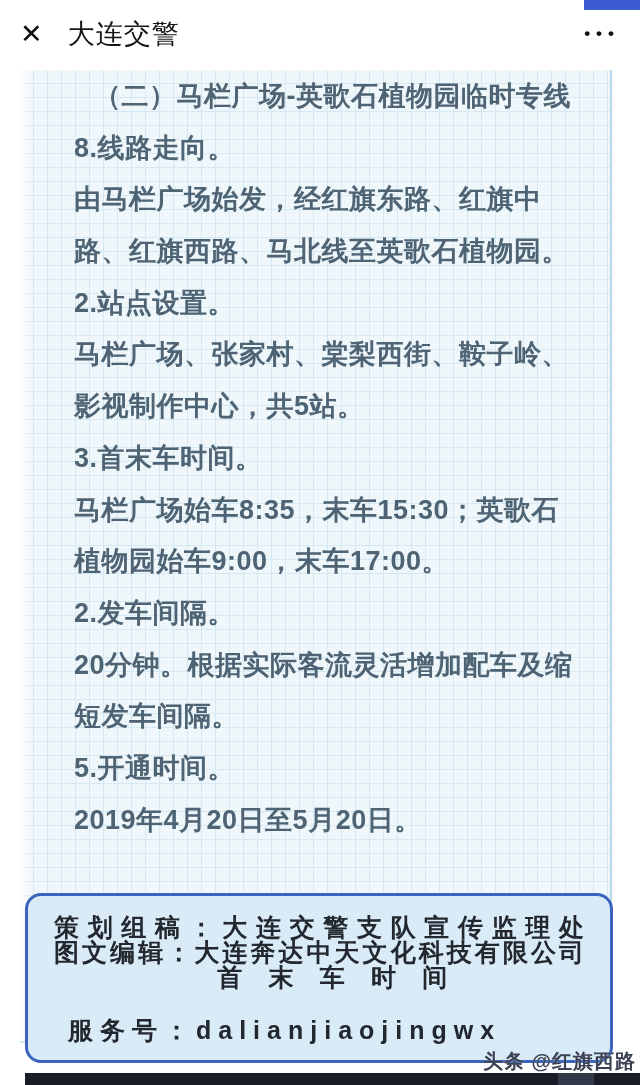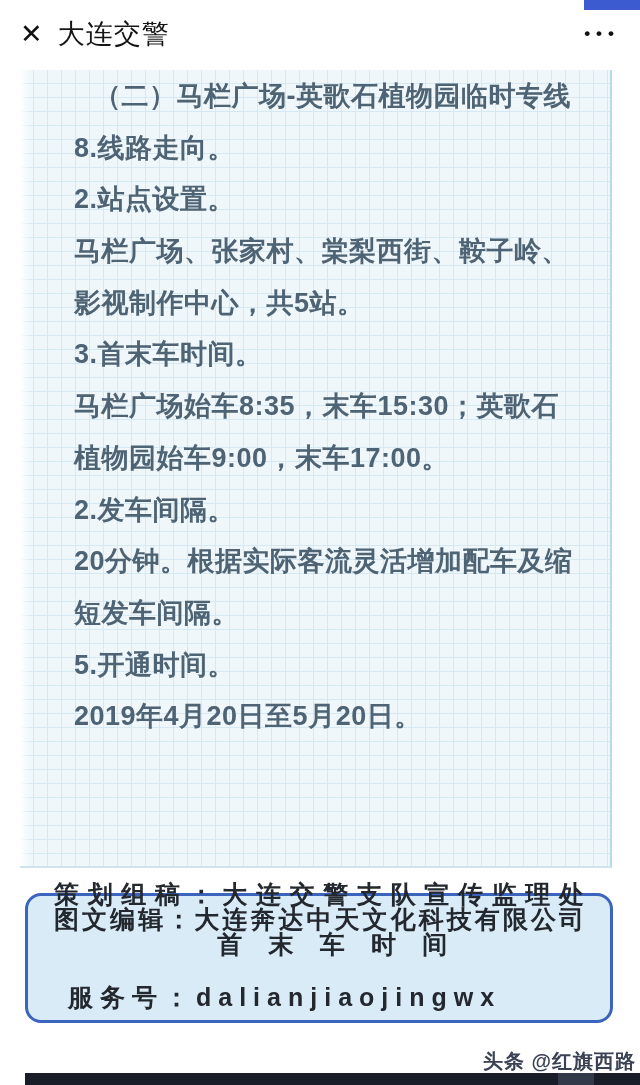--- a/index.html
+++ b/index.html
@@ -27,21 +27,21 @@
   }
   .close-x {
     margin-left: 20px;
     font-size: 27px;
     font-weight: 400;
     color: #111111;
     line-height: 1;
     cursor: pointer;
   }
   .topbar-title {
-    margin-left: 15px;
+    margin-left: 25px;
     font-size: 27px;
     font-weight: 500;
     color: #151515;
     letter-spacing: 1px;
   }
   .more-dots {
     position: absolute;
     right: 20px;
     top: 24px;
     font-size: 17px;
@@ -54,21 +54,21 @@
     position: absolute;
     right: 0; top: 0;
     width: 56px; height: 10px;
     background: #3d5bd1;
   }
 
   
   .paper {
     position: absolute;
     left: 20px; top: 70px;
-    width: 592px; height: 798px;
+    width: 592px; height: 973px;
     background:
       linear-gradient(to right, rgba(255,255,255,0.95) 0px, rgba(255,255,255,0) 12px),
       repeating-linear-gradient(to right, transparent 0px, transparent 13px, #d4e9f3 13px, #d4e9f3 14px),
       repeating-linear-gradient(to bottom, transparent 0px, transparent 13px, #d4e9f3 13px, #d4e9f3 14px),
       #eff7fb;
     border-right: 2px solid #b6d8e9;
     border-bottom: 2px solid #cfe4ef;
     box-sizing: border-box;
     overflow: hidden;
   }
@@ -85,29 +85,29 @@
     white-space: nowrap;
   }
   .article-line.indent {
     padding-left: 20px;
   }
 
   
   .credits-box {
     position: absolute;
     left: 25px; top: 893px;
-    width: 588px; height: 130px;
+    width: 588px; height: 170px;
     box-sizing: border-box;
     background: #d8ebf7;
     border: 3px solid #3a64be;
     border-radius: 16px;
     padding: 12px 26px 10px 26px;
     display: flex;
     flex-direction: column;
-    justify-content: flex-end;
+    justify-content: center;
   }
   .credit-line {
     font-size: 25px;
     font-weight: 600;
     color: #23272e;
     line-height: 1;
   }
   .credit-justify {
     text-align: justify;
     text-align-last: justify;
@@ -157,20 +157,22 @@
     <span class="close-x">✕</span>
     <span class="topbar-title">大连交警</span>
     <span class="more-dots">•••</span>
     <span class="corner-chip"></span>
   </div>
 
   <div class="paper">
     <div class="article-lines">
       <div class="article-line indent">（二）马栏广场-英歌石植物园临时专线</div>
       <div class="article-line">8.线路走向。</div>
+      <div class="article-line">由马栏广场始发，经红旗东路、红旗中</div>
+      <div class="article-line">路、红旗西路、马北线至英歌石植物园。</div>
       <div class="article-line">2.站点设置。</div>
       <div class="article-line">马栏广场、张家村、棠梨西街、鞍子岭、</div>
       <div class="article-line">影视制作中心，共5站。</div>
       <div class="article-line">3.首末车时间。</div>
       <div class="article-line">马栏广场始车8:35，末车15:30；英歌石</div>
       <div class="article-line">植物园始车9:00，末车17:00。</div>
       <div class="article-line">2.发车间隔。</div>
       <div class="article-line">20分钟。根据实际客流灵活增加配车及缩</div>
       <div class="article-line">短发车间隔。</div>
       <div class="article-line">5.开通时间。</div>

